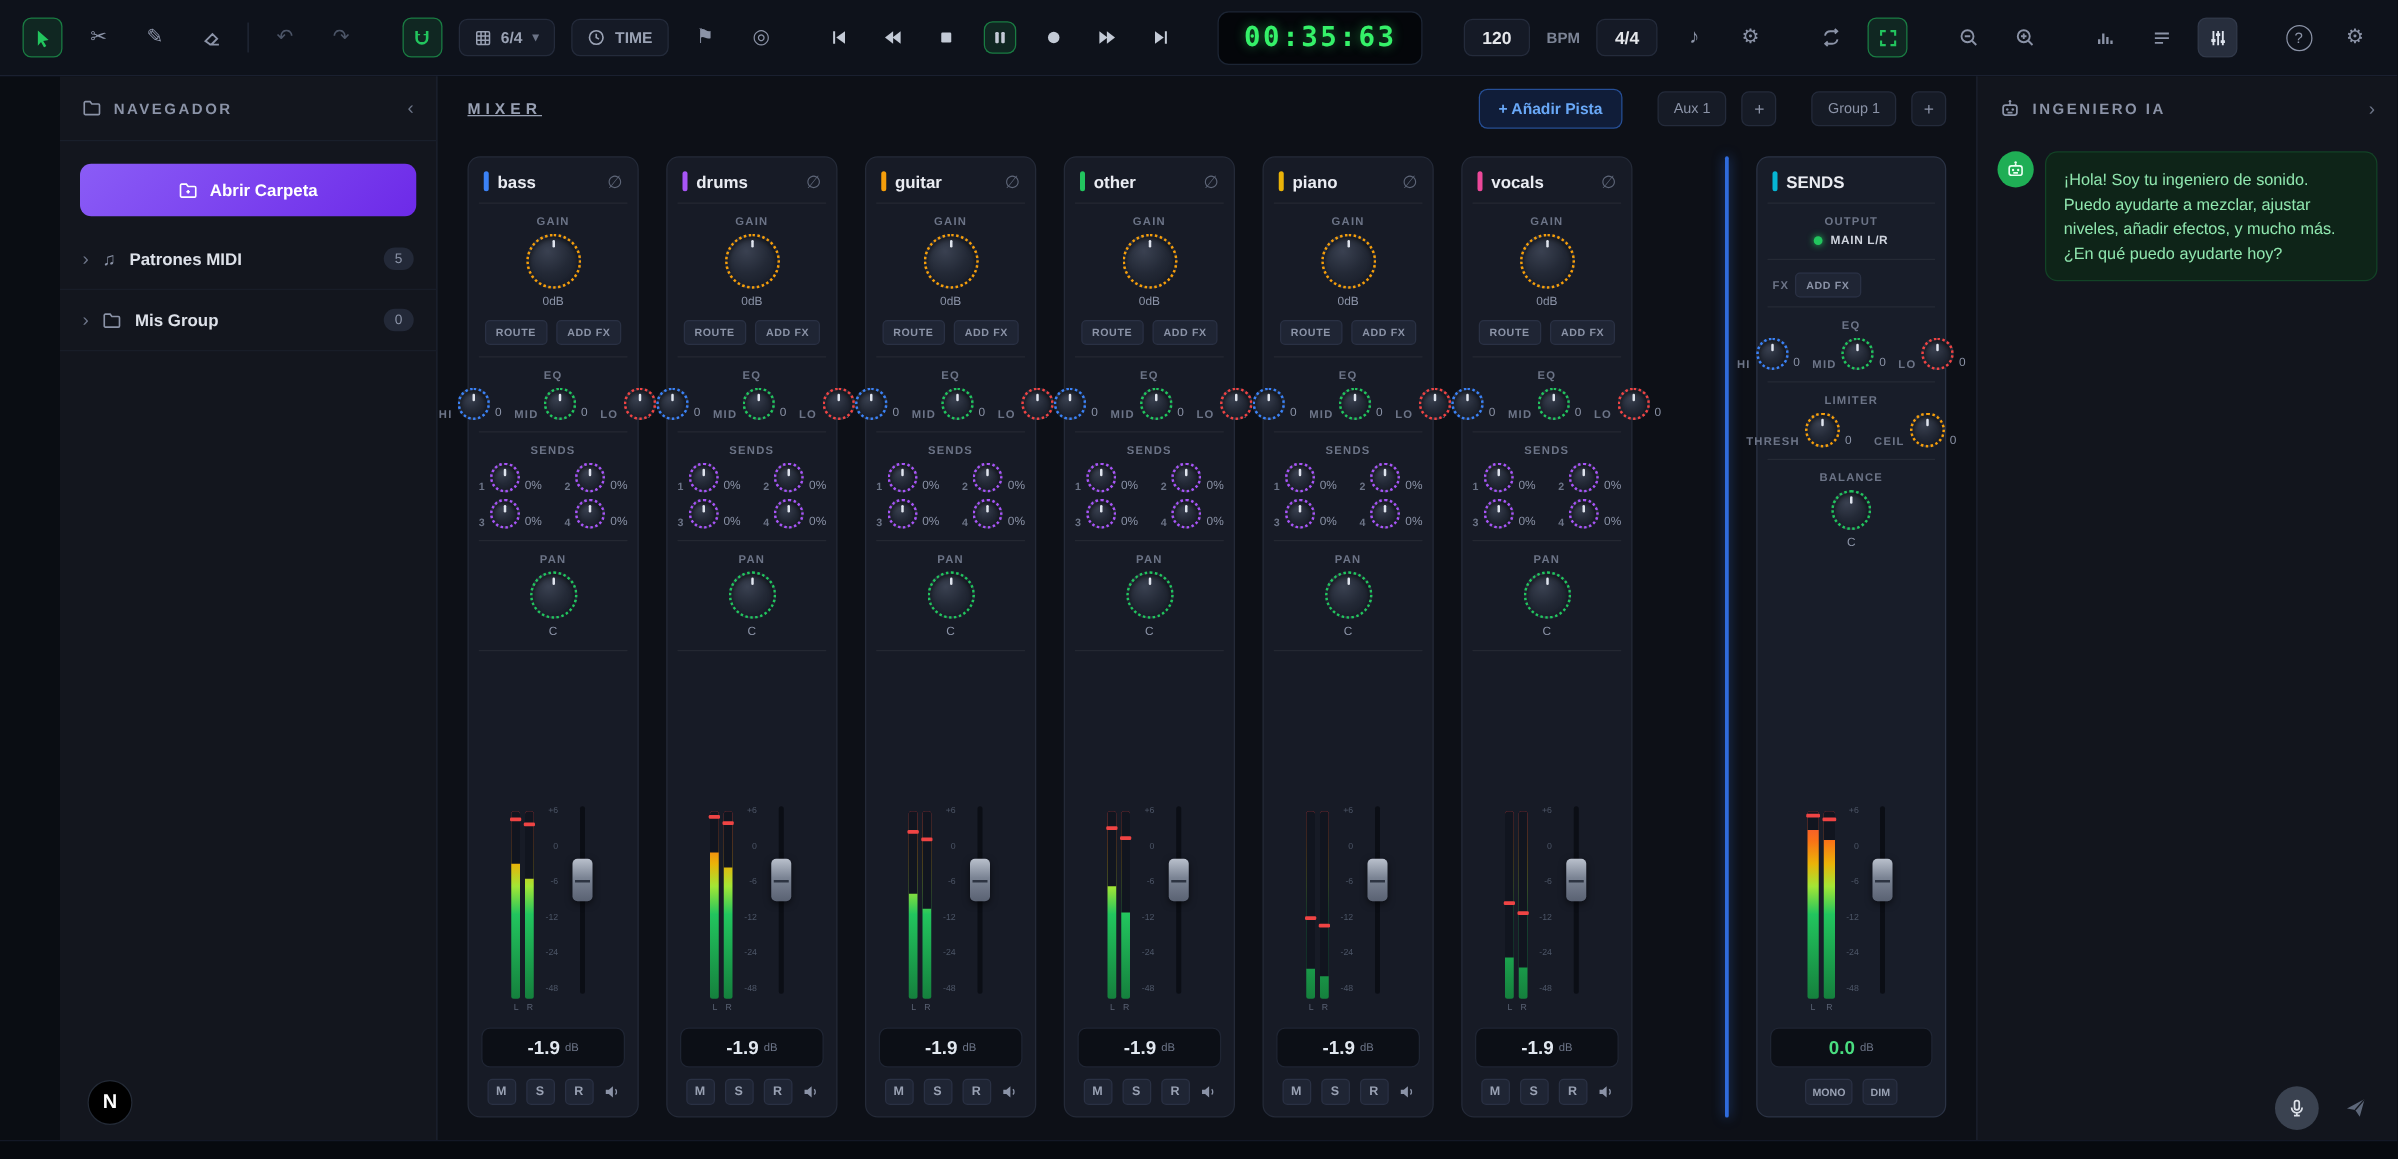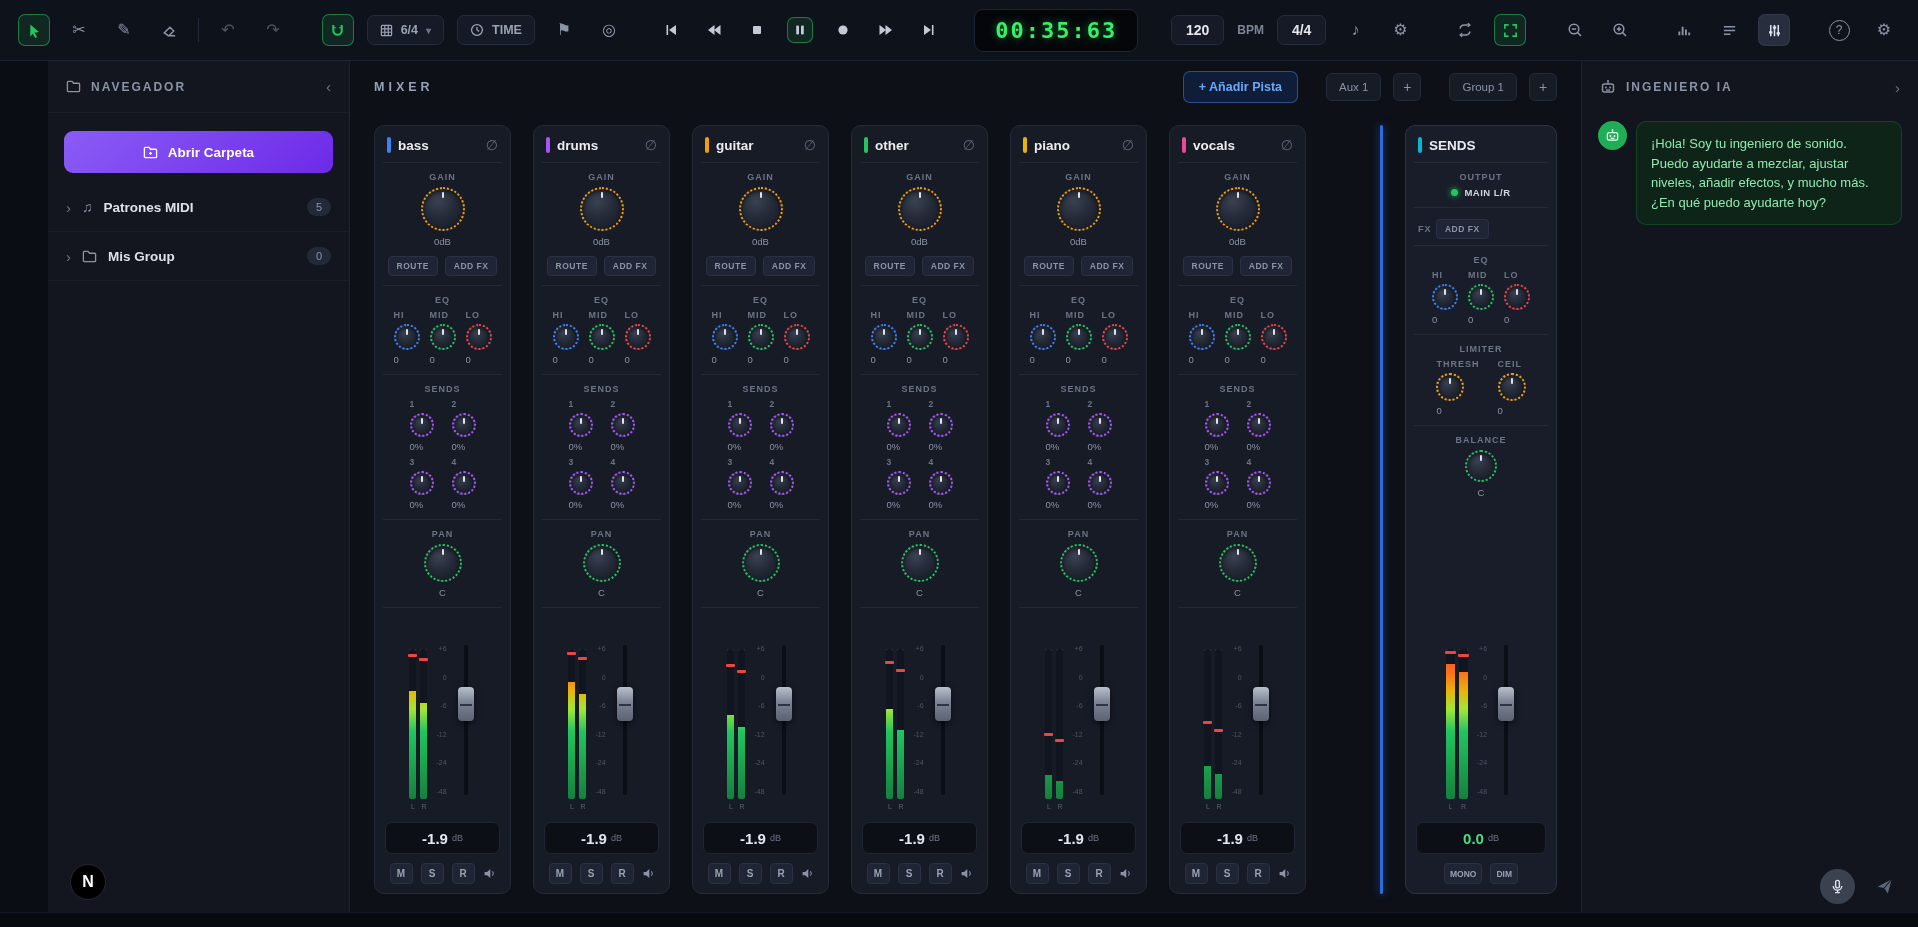--- a/index.html
+++ b/index.html
@@ -53,21 +53,21 @@
   .side-ic { color:#8b93a7; display:flex; }
   .count-badge { margin-left:auto; background:#232938; color:#8b93a7; font-size:11px; border-radius:10px;
                  padding:3px 9px; font-weight:normal; }
   .side-logo { position:absolute; bottom:12px; left:22px; width:36px; height:36px; border-radius:50%;
                background:#000; border:1px solid #232a36; display:flex; align-items:center;
                justify-content:center; font-weight:bold; font-size:16px; color:#fff; }
 
   
   .main { flex:1; background:#0d1017; display:flex; flex-direction:column; min-width:0; }
   .mixer-head { height:52px; flex:0 0 52px; display:flex; align-items:center; padding:0 24px; gap:12px; }
-  .mixer-title { font-size:12.5px; font-weight:bold; letter-spacing:4px; color:#98a0b3; }
+  .mixer-title { font-size:12.5px; font-weight:bold; letter-spacing:4px; color:#98a0b3;text-decoration:underline; }
   .add-track { margin-left:auto; height:32px; padding:0 15px; background:rgba(37,99,235,.16);
                border:1px solid rgba(59,130,246,.5); border-radius:7px; color:#69a8f7; font-size:12.5px;
                font-weight:bold; font-family:inherit; }
   .chip-lg { height:28px; padding:0 12px; background:#161b26; border:1px solid #242b3b; border-radius:6px;
              color:#8b93a7; font-size:11.5px; font-family:inherit; }
   .chip-sm { width:28px; height:28px; background:#161b26; border:1px solid #242b3b; border-radius:6px;
              color:#8b93a7; font-size:14px; font-family:inherit; }
   .ml { margin-left:16px; }
 
   .rack { flex:1; display:flex; align-items:stretch; padding:12px 24px 18px; gap:22px; min-height:0; }
@@ -78,21 +78,21 @@
   .strip-name { font-size:13.5px; font-weight:bold; color:#eaecf2; flex:1; }
   .pow { color:#5e6678; font-size:14px; }
   .sec { display:flex; flex-direction:column; align-items:center; gap:5px; padding-top:9px; }
   .divided { border-bottom:1px solid rgba(255,255,255,.06); padding-bottom:9px; }
   .lbl { font-size:9px; letter-spacing:1px; color:#6c7487; font-weight:bold; text-transform:uppercase; }
   .val { font-size:9.5px; color:#8b93a7; }
   .row-chips { flex-direction:row; justify-content:center; gap:7px; }
   .chipbtn { font-size:8.5px; letter-spacing:.5px; color:#8b93a7; background:#1f2534; border:1px solid #2a3144;
              border-radius:4px; padding:4px 8px; font-weight:bold; }
   .eq-row { display:flex; gap:10px; }
-  .eq-band, .send { display:flex; flex-direction:column; align-items:flex-start; gap:4px; }
+  .eq-band, .send { display:flex; flex-direction:row; align-items:flex-end; gap:4px; }
   .send-row { display:flex; gap:18px; }
   .slbl { font-size:8.5px; color:#6c7487; font-weight:bold; }
 
   .knob { border-radius:50%; border:2px dotted var(--kc,#888); position:relative;
           background:radial-gradient(circle at 38% 30%, #3a4151 0%, #232936 48%, #141823 100%);
           box-shadow:inset 0 2px 4px rgba(0,0,0,.55); }
   .knob::after { content:""; position:absolute; left:50%; top:3px; width:2px; height:6px; margin-left:-1px;
                  background:#dfe4ee; border-radius:1px; }
   .k44 { width:44px; height:44px; } .k38 { width:38px; height:38px; } .k32 { width:32px; height:32px; } .k28 { width:28px; height:28px; } .k26 { width:26px; height:26px; }
   .k24 { width:24px; height:24px; }

